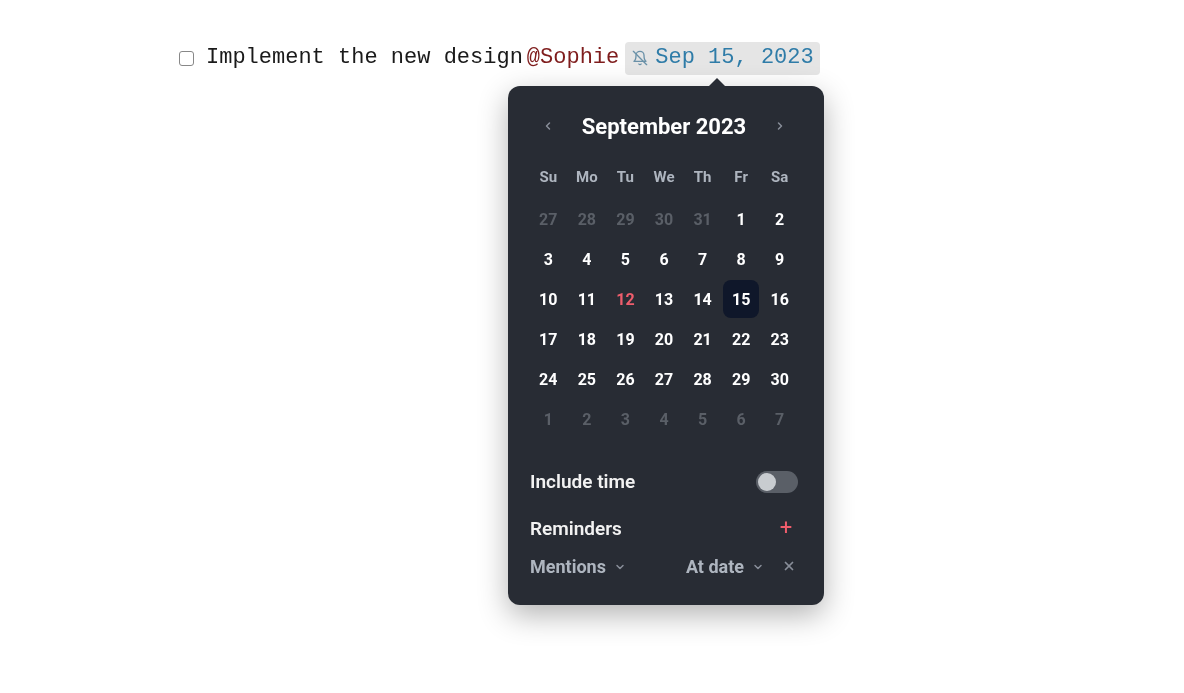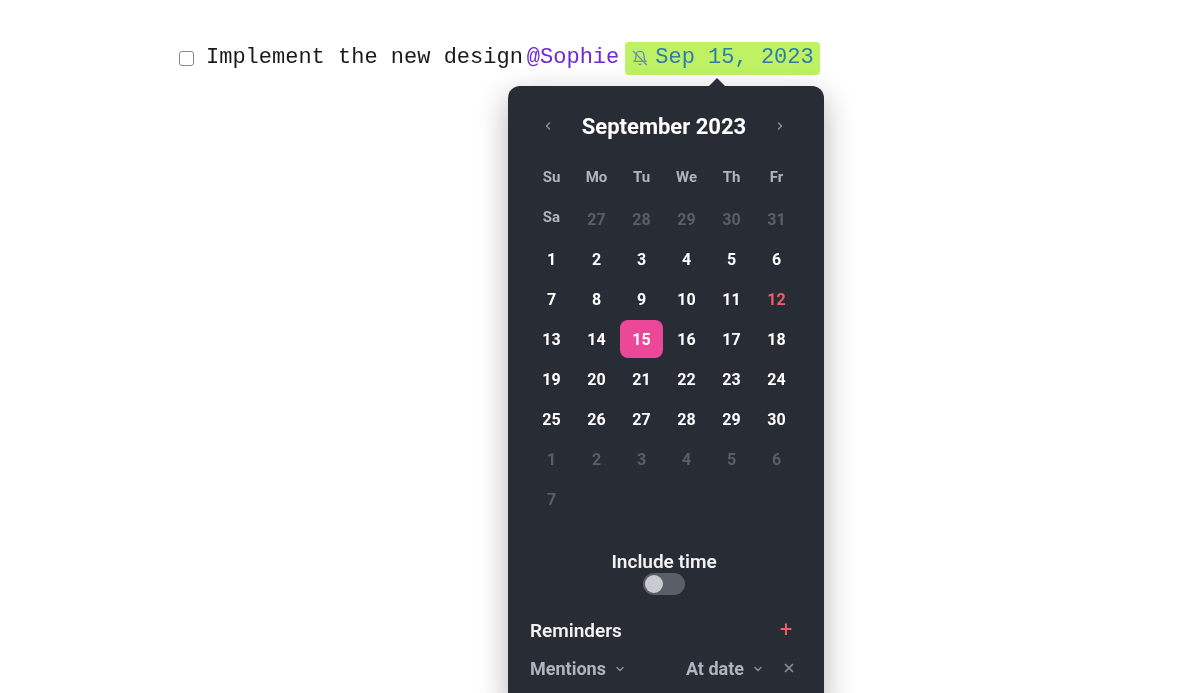--- a/index.html
+++ b/index.html
@@ -31,28 +31,28 @@
       border-radius: 3px;
       margin-right: 12px;
       flex-shrink: 0;
     }
 
     .task-text {
       color: #1a1a1a;
     }
 
     .mention {
-      color: #6d28d9;
+      color: #7f1d1d;
       margin-left: 4px;
     }
 
     .date-tag {
       display: inline-flex;
       align-items: center;
-      background: #bef264;
+      background: #e5e5e5;
       color: #2f7ca8;
       padding: 1px 6px;
       border-radius: 4px;
       margin-left: 6px;
     }
 
     .bell-icon {
       width: 18px;
       height: 18px;
       margin-right: 6px;
@@ -102,21 +102,21 @@
     }
 
     .cal-title {
       font-size: 22px;
       font-weight: 700;
       color: #ffffff;
     }
 
     .cal-grid {
       display: grid;
-      grid-template-columns: repeat(6, 1fr);
+      grid-template-columns: repeat(7, 1fr);
       gap: 2px;
       padding: 0 6px;
     }
 
     .cal-dow {
       text-align: center;
       font-size: 15px;
       font-weight: 700;
       color: #aeb5bf;
       padding: 8px 0 12px 0;
@@ -137,37 +137,36 @@
 
     .cal-cell.other-month {
       color: #5a5f67;
     }
 
     .cal-cell.today {
       color: #ee5d6c;
     }
 
     .cal-cell.selected {
-      background: #ec4899;
+      background: #0f172a;
       color: #ffffff;
     }
 
     .divider {
       height: 18px;
     }
 
     .row-option {
       display: flex;
       align-items: center;
       justify-content: space-between;
       padding: 14px 6px;
       font-size: 19px;
       font-weight: 600;
       color: #f2f2f2;
-      flex-direction: column;
     }
 
     .row-option2 {
       display: flex;
       align-items: flex-end;
       justify-content: space-between;
       padding: 8px 6px;
       font-size: 19px;
       font-weight: 600;
       color: #f2f2f2;

